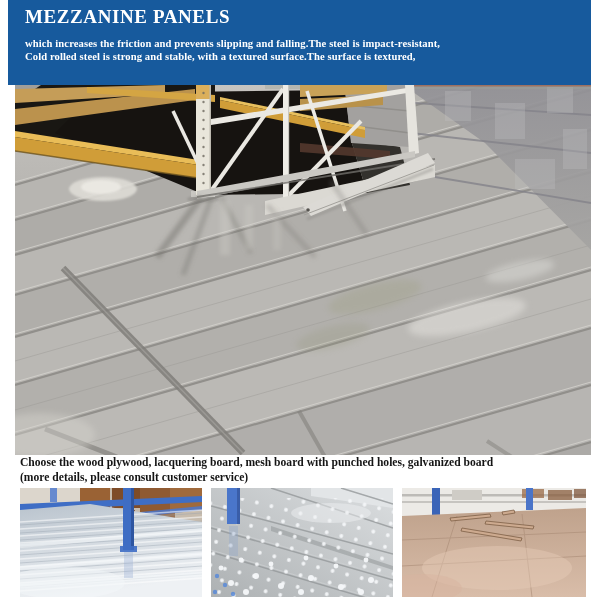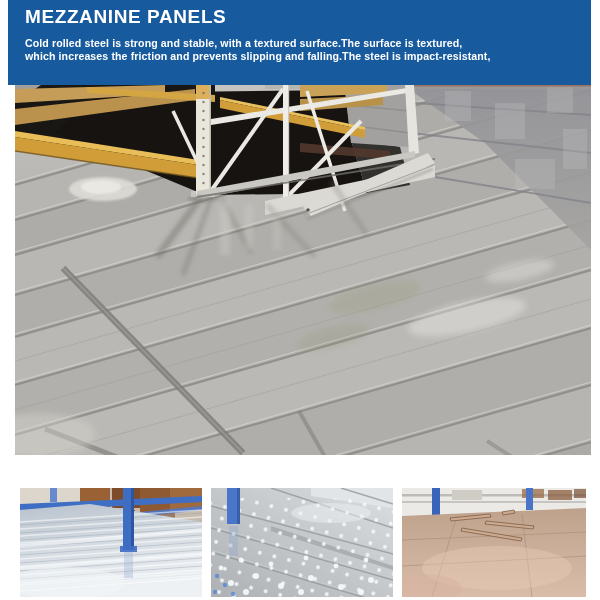--- a/index.html
+++ b/index.html
@@ -1,39 +1,39 @@
 <!DOCTYPE html>
 <html style="--banner-bg: #175a9d; --banner-text: #ffffff; --caption-text: #141414; --steel-light: #c9c7c3; --steel-mid: #b2b0ac; --steel-dark: #8e8c88; --hole-dark: #161310; --beam-yellow: #d09d38; --beam-tan: #bb924d; --post-white: #e9e6db; --rack-blue: #3f6ec5; --box-brown: #94603a; --plywood-tan: #cfae97;"><head>
 <meta charset="utf-8">
 <style>
   html,body{margin:0;padding:0;background:#ffffff;}
   .stage{position:relative;width:600px;height:600px;background:#fff;overflow:hidden;
-         font-family:Liberation Sans, sans-serif;}
+         font-family:Liberation Serif, serif;}
   .banner{position:absolute;left:8px;top:0;width:583px;height:85px;background:var(--banner-bg,#175a9d);}
   .banner-title{position:absolute;left:17px;top:6px;color:var(--banner-text,#fff);
     font-size:19px;font-weight:bold;letter-spacing:.6px;}
   .banner-desc{position:absolute;left:17px;top:37px;color:var(--banner-text,#fff);
     font-size:10.6px;font-weight:bold;line-height:13px;letter-spacing:.1px;white-space:nowrap;}
   .photo{position:absolute;left:15px;top:85px;width:576px;height:370px;}
   .caption{position:absolute;left:20px;top:456px;color:var(--caption-text,#141414);
     font-size:11.6px;font-weight:bold;line-height:14.5px;white-space:nowrap;}
   .thumb{position:absolute;top:488px;height:109px;}
   .t1{left:20px;width:182px;} .t2{left:211px;width:182px;} .t3{left:402px;width:184px;}
   svg{display:block;}
 </style>
 </head>
 <body>
 
 <div class="stage">
 
   <div class="banner">
     <div class="banner-title">MEZZANINE PANELS</div>
     <div class="banner-desc">
+      <div>which increases the friction and prevents slipping and falling.The steel is impact-resistant,</div>
       <div>Cold rolled steel is strong and stable, with a textured surface.The surface is textured,</div>
-      <div>which increases the friction and prevents slipping and falling.The steel is impact-resistant,</div>
     </div>
   </div>
 
   <div class="photo">
   <svg width="576" height="370" viewBox="0 0 576 370" role="img" aria-label="galvanized steel mezzanine floor with pallet racking and floor opening">
     <defs>
       <linearGradient id="floorG" x1="0" y1="0" x2="0" y2="1">
         <stop offset="0" stop-color="#c6c4c0"></stop>
             <stop offset="0.45" stop-color="#b0aeaa"></stop>
         <stop offset="1" stop-color="#b6b4af"></stop>
@@ -211,20 +211,24 @@
       <ellipse cx="86" cy="102" rx="20" ry="7" fill="#eceae4" opacity="0.9" filter="url(#b1)"></ellipse>
       <ellipse cx="25" cy="350" rx="55" ry="22" fill="#d6d4ce" opacity="0.45" filter="url(#b3)"></ellipse>
       <ellipse cx="452" cy="232" rx="60" ry="15" fill="#e6e4e0" opacity="0.5" filter="url(#b3)" transform="rotate(-12 452 232)"></ellipse>
       <ellipse cx="505" cy="186" rx="35" ry="9" fill="#e2e2de" opacity="0.45" filter="url(#b3)" transform="rotate(-12 505 186)"></ellipse>
       <ellipse cx="360" cy="212" rx="48" ry="13" fill="#9d9f80" opacity="0.3" filter="url(#b3)" transform="rotate(-14 360 212)"></ellipse>
       <ellipse cx="318" cy="252" rx="38" ry="11" fill="#929476" opacity="0.22" filter="url(#b3)" transform="rotate(-14 318 252)"></ellipse>
     </g>
   </svg>
   </div>
 
+  <div class="caption">
+    <div>Choose the wood plywood, lacquering board, mesh board with punched holes, galvanized board</div>
+    <div>(more details, please consult customer service)</div>
+  </div>
 
   <div class="thumb t1">
   <svg width="182" height="109" viewBox="0 0 182 109" role="img" aria-label="galvanized checker plate board">
     <defs>
       <linearGradient id="t1f" x1="0" y1="0" x2="0.3" y2="1">
         <stop offset="0" stop-color="#b9c3cd"></stop>
             <stop offset="0.55" stop-color="#d7dde3"></stop>
         <stop offset="1" stop-color="#eef1f4"></stop>
       </linearGradient>
     </defs>

